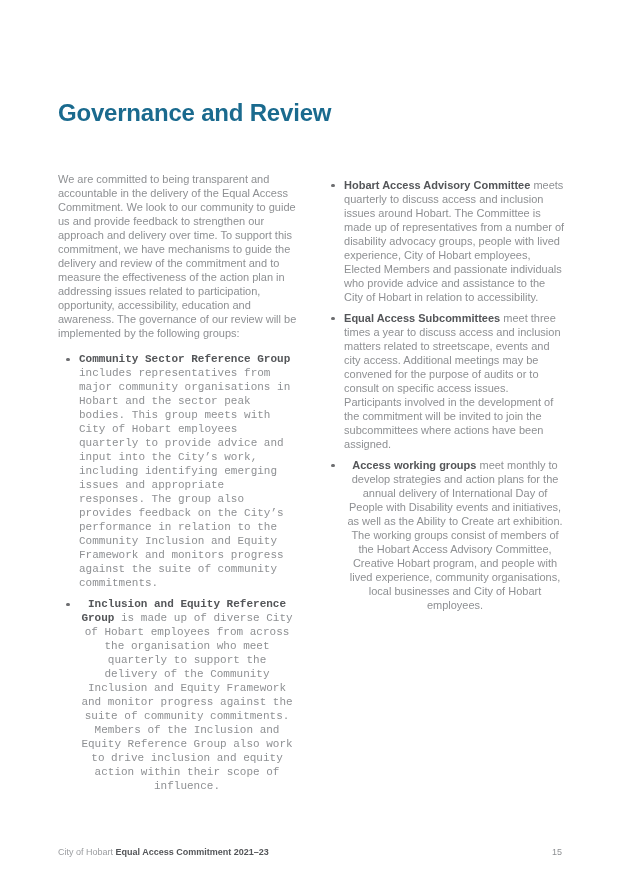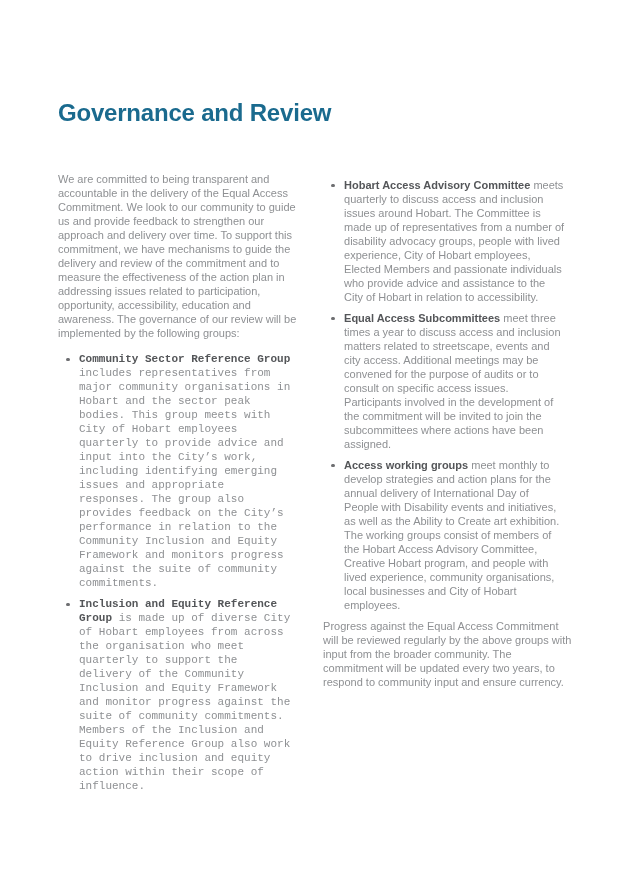--- a/index.html
+++ b/index.html
@@ -46,21 +46,21 @@
     list-style: none;
     margin: 6px;
     padding: 0;
   }
   .col-left ul.groups { margin-top: 12px; font-family: Liberation Mono, monospace; }
   ul.groups li {
     position: relative;
     padding-left: 15px;
     margin-bottom: 7px;
   }
-  ul.groups li:last-child { margin-bottom: 0; }
+  ul.groups li:last-child { margin-bottom: 0; text-align: center; }
   .dot {
     position: absolute;
     left: 2px;
     top: 5.5px;
     width: 3.5px;
     height: 3.5px;
     border-radius: 50%;
     background: #6d6e71;
   }
   strong.group-name {
@@ -117,19 +117,22 @@
         </li>
         <li>
           <span class="dot"></span>
           <span class="li-text"><strong class="group-name">Equal Access Subcommittees</strong> <span>meet three times a year to discuss access and inclusion matters related to streetscape, events and city access. Additional meetings may be convened for the purpose of audits or to consult on specific access issues. Participants involved in the development of the commitment will be invited to join the subcommittees where actions have been assigned.</span></span>
         </li>
         <li>
           <span class="dot"></span>
           <span class="li-text"><strong class="group-name">Access working groups</strong> <span>meet monthly to develop strategies and action plans for the annual delivery of International Day of People with Disability events and initiatives, as well as the Ability to Create art exhibition. The working groups consist of members of the Hobart Access Advisory Committee, Creative Hobart program, and people with lived experience, community organisations, local businesses and City of Hobart employees.</span></span>
         </li>
       </ul>
-      <p class="closing">Progress against the Equal Access Commitment will be reviewed regularly by the above groups with input from the broader community. The commitment will be updated every two years, to respond to community input and ensure currency.</p>
     </div>
 
   </div>
 
+  <div class="footer">
+    <div><span>City of Hobart</span> <strong>Equal Access Commitment 2021–23</strong></div>
+    <span class="page-number">15</span>
+  </div>
 
 </div>
 
 </body></html>

